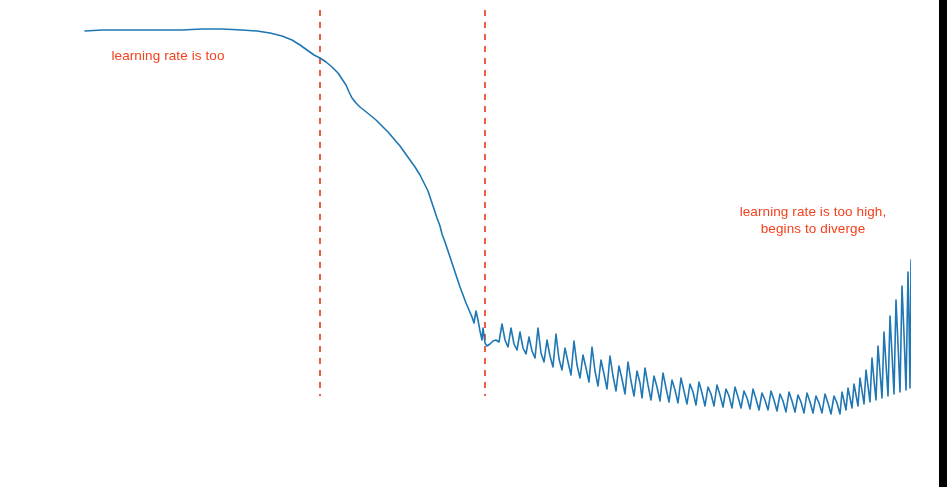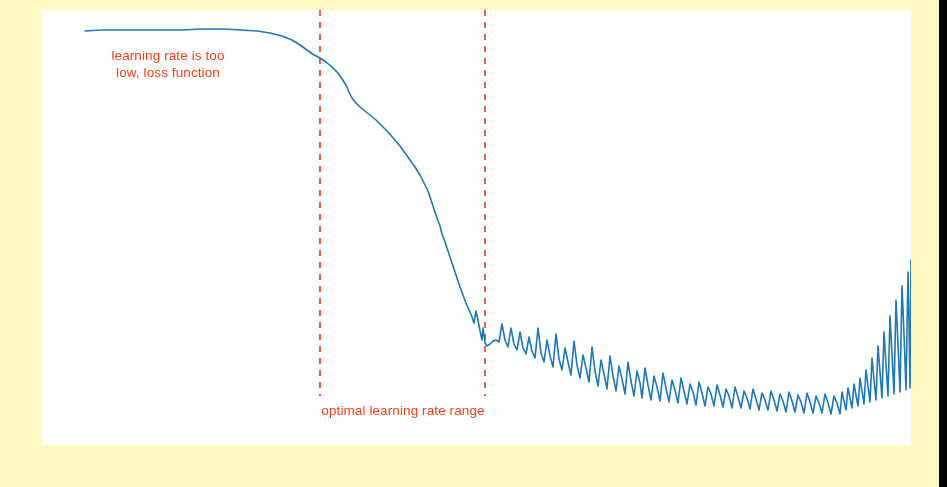--- a/index.html
+++ b/index.html
@@ -10,21 +10,21 @@
   body {
     width: 947px;
     height: 487px;
     font-family: "Liberation Sans", sans-serif;
     overflow: hidden;
   }
   #figure {
     position: relative;
     width: 939px;
     height: 487px;
-    background: #fef9c3;
+    background: #ffffff;
   }
   #plot-area {
     position: absolute;
     left: 42px;
     top: 10px;
     width: 869px;
     height: 435px;
     background: #ffffff;
   }
   #plot-svg {
@@ -70,21 +70,21 @@
           <line x1="443" x2="443" y1="0" y2="386" stroke="#e8290b" stroke-width="1.5" stroke-dasharray="6,6"></line>
         </g>
       <g>
         <polyline id="loss-curve" fill="none" stroke="#1f77b4" stroke-width="1.6" stroke-linejoin="round" stroke-linecap="round" points="43,21 60,20 80,20 100,20 120,20 140,20 160,19 180,19 200,20 215,21 228,23 240,26 250,30 258,35 265,40 272,45 278,48 284,52 290,57 296,63 300,69 304,75 307,82 310,88 314,93 318,97 323,101 328,105 334,110 340,116 346,122 352,129 358,136 363,143 368,150 373,157 378,165 382,173 386,181 389,190 392,199 395,208 398,216 400,224 403,232 406,241 409,250 412,259 415,268 418,277 421,285 424,293 427,300 430,307 432,313 434,301 436,310 438,321 440,330 441,318 443,333 445,336 448,334 451,331 454,330 457,332 460,314 463,330 466,337 469,318 472,334 475,340 478,322 481,338 484,344 487,327 490,341 493,348 496,318 499,343 502,352 505,330 508,346 511,357 514,324 517,349 520,360 523,338 526,352 529,365 532,331 535,355 538,368 541,345 544,358 547,372 550,337 553,361 556,376 559,350 562,364 565,379 568,346 571,366 574,381 577,356 580,369 583,384 586,352 589,371 592,386 595,361 598,373 600,388 603,358 606,375 609,390 612,366 615,377 618,391 621,363 624,378 627,392 630,370 633,380 636,393 639,368 642,381 645,394 648,374 651,382 654,395 657,372 660,383 663,396 666,377 669,384 672,396 675,375 678,385 681,397 684,379 687,386 690,398 693,377 696,387 699,398 702,381 705,388 708,399 711,379 714,389 717,400 720,383 723,390 726,400 729,381 732,390 735,401 738,384 741,391 744,402 747,382 750,391 753,402 756,385 759,392 762,403 765,383 768,392 771,403 774,386 777,393 780,403 783,384 786,393 789,404 792,386 795,393 798,404 800,382 802,391 804,400 806,378 808,388 810,398 812,374 814,385 816,396 818,368 820,381 822,394 824,360 826,376 828,392 830,348 832,370 834,390 836,336 838,362 840,388 842,322 844,354 846,386 848,306 850,344 852,384 854,290 856,334 858,382 860,276 862,324 864,380 866,262 867,310 868,378 869,250 870,300 871,372 872,245 873,296 874,368 875,252 876,305 877,360 878,244 879,292 880,352 881,258 882,300 883,346 884,248 885,286 886,340 887,262 888,294 889,334 890,246 891,282 892,326"></polyline>
       </g>
     </svg>
   </div>
 
   <div class="annotation" id="annotation-low">
     <div>learning rate is too</div>
-    <div>low, loss function</div>
   </div>
 
+  <div class="annotation" id="annotation-high">
+    <div>learning rate is too high,</div>
+    <div>begins to diverge</div>
+  </div>
 
-  <div class="annotation" id="annotation-optimal">
-    <div>optimal learning rate range</div>
-  </div>
 
 </div>
 
 </body></html>

